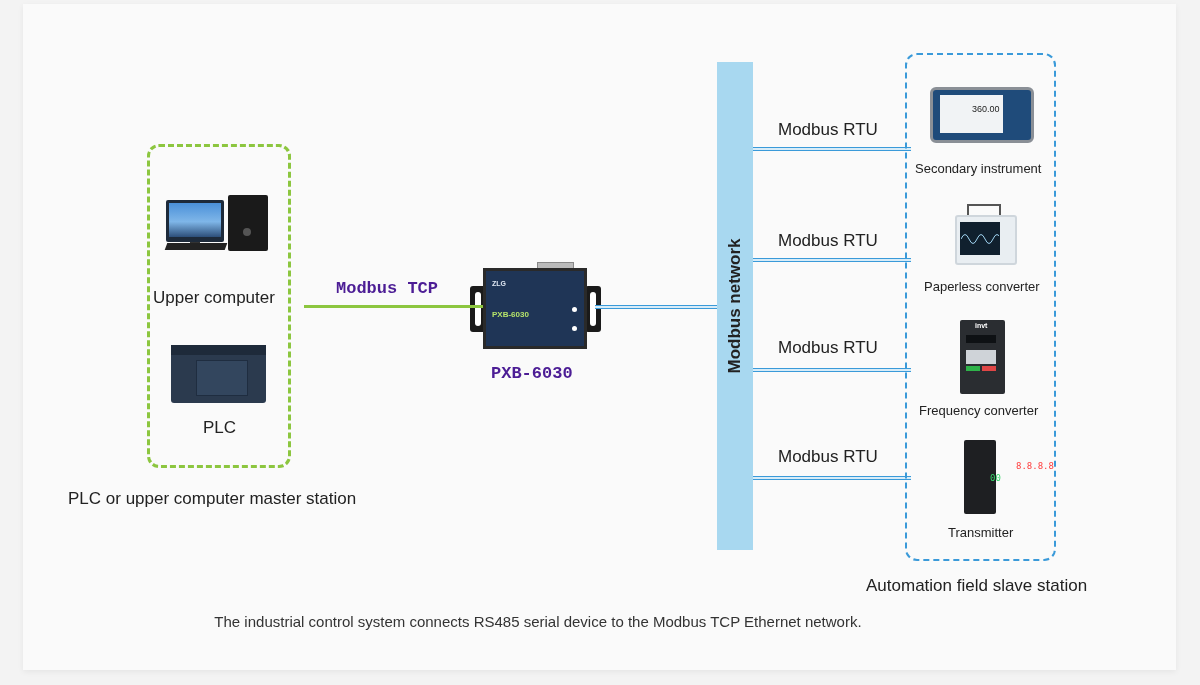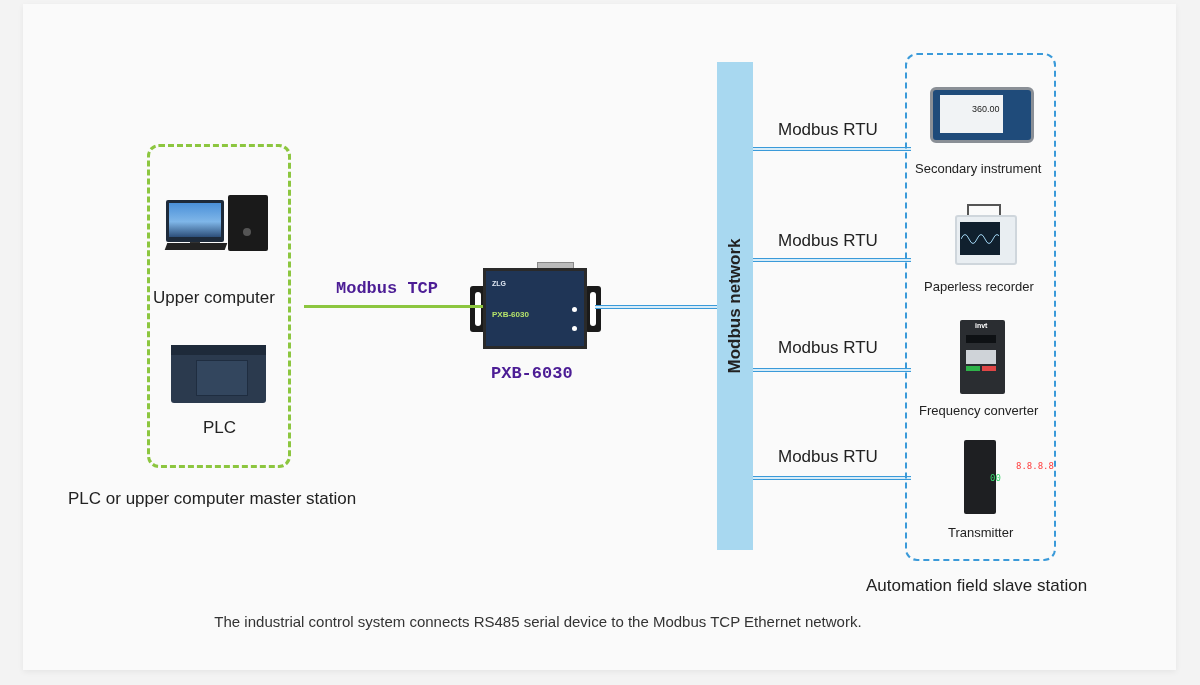--- a/index.html
+++ b/index.html
@@ -154,21 +154,21 @@
 <div class="abs txt label-sm" style="left:915px; top:161px;">Secondary instrument</div>
 
 <div>
   <div class="abs dev-recorder-handle"></div>
   <div class="abs dev-recorder"></div>
   <div class="abs dev-recorder-screen"></div>
   <svg class="abs" style="left:961px; top:230px;" width="38" height="18">
     <path d="M0 9 Q4 0 8 9 T16 9 T24 9 T32 9 T40 9" fill="none" stroke="#9fd2ef" stroke-width="1"></path>
   </svg>
 </div>
-<div class="abs txt label-sm" style="left:924px; top:279px;">Paperless recorder</div>
+<div class="abs txt label-sm" style="left:924px; top:279px;">Paperless converter</div>
 
 <div>
   <div class="abs dev-converter"></div>
   <div class="abs txt" style="left:975px; top:322px; font-size:7px; color:#fff; font-weight:bold;">invt</div>
   <div class="abs dev-converter-display"></div>
   <div class="abs dev-converter-keys"></div>
   <div class="abs dev-converter-run"></div>
   <div class="abs dev-converter-stop"></div>
 </div>
 <div class="abs txt label-sm" style="left:919px; top:403px;">Frequency converter</div>

